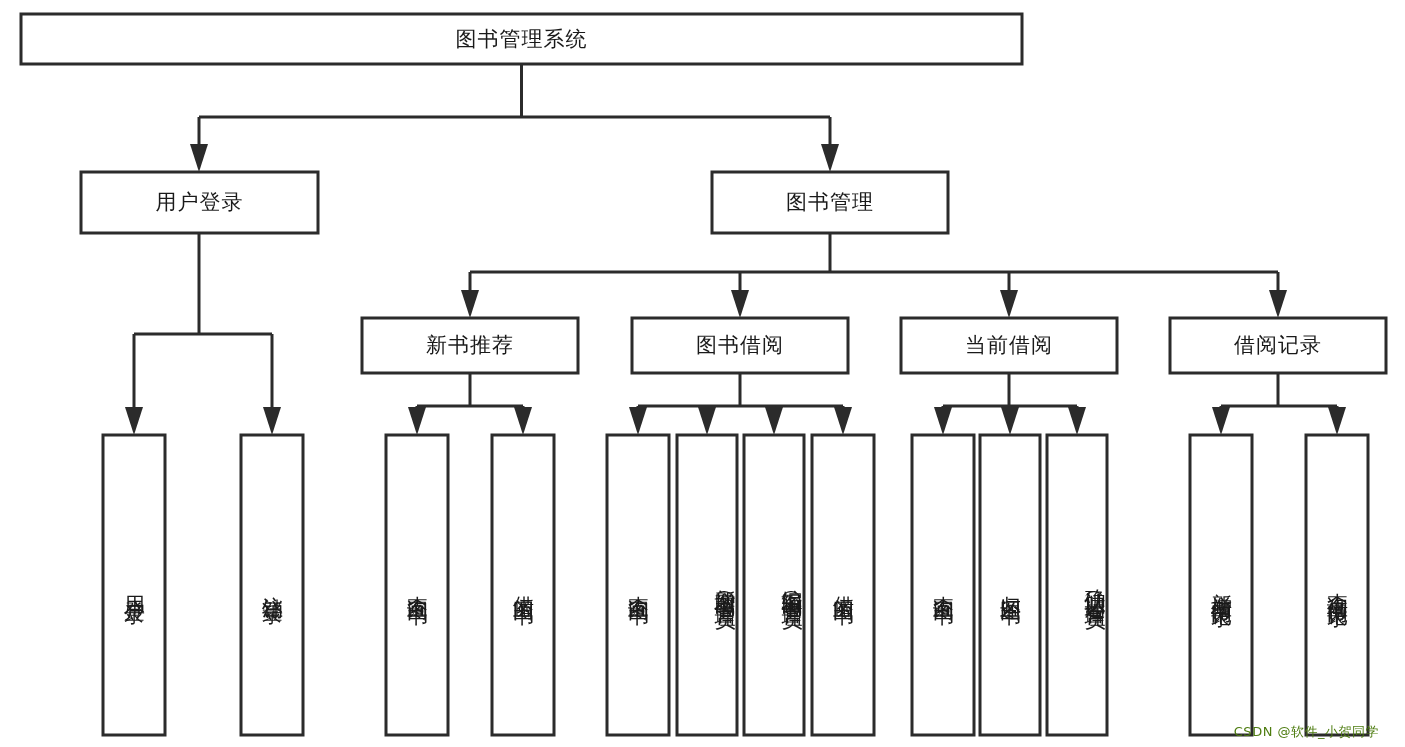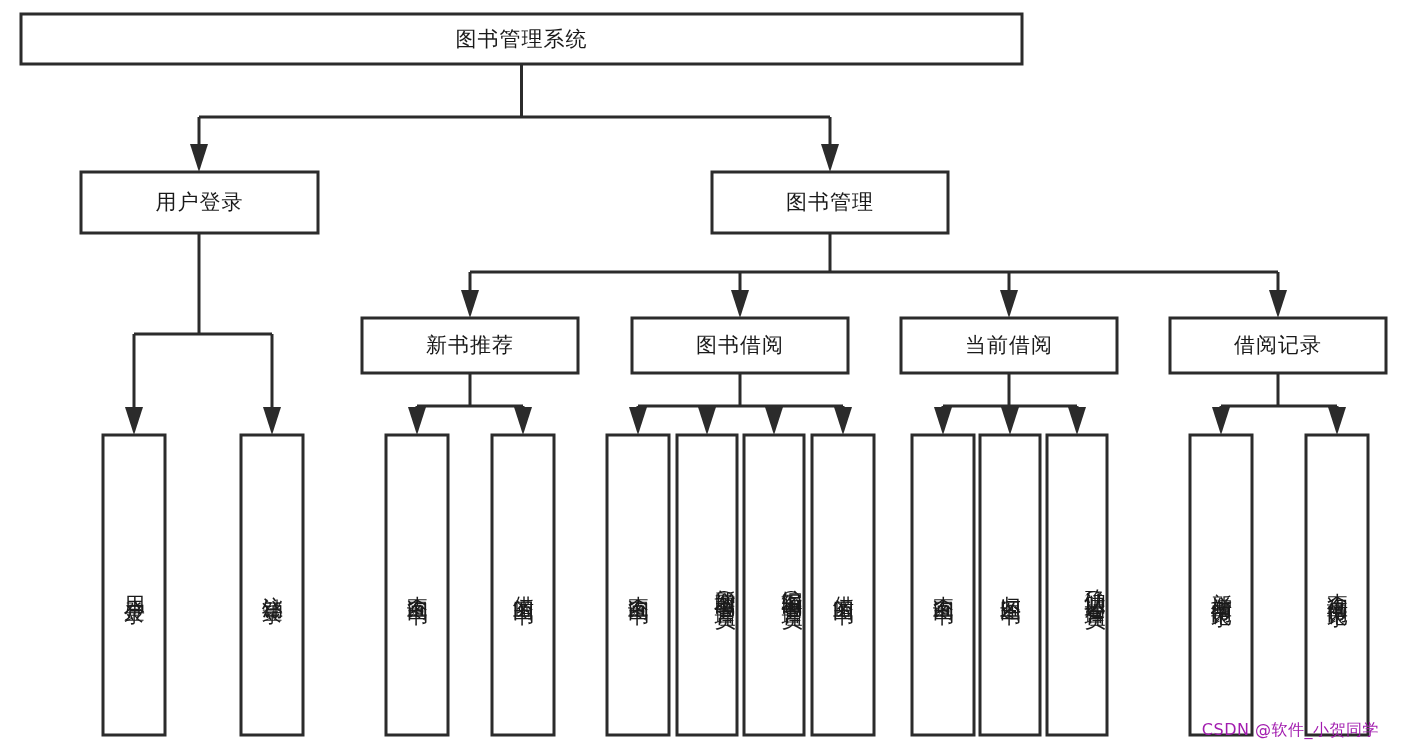--- a/index.html
+++ b/index.html
@@ -66,22 +66,22 @@
     text-align: center;
     white-space: nowrap;
     pointer-events: none;
     user-select: none;
   }
   .watermark {
     position: absolute;
     right: 10px;
     bottom: 6px;
     font-family: "DejaVu Sans", "Liberation Sans", sans-serif;
-    font-size: 16px;
-    color: #a21caf;
+    font-size: 13px;
+    color: #4d7c0f;
     letter-spacing: 0.5px;
     white-space: nowrap;
   }
 </style>
 </head>
 <body>
 
 <div id="diagram-root">
 
   <svg id="diagram-svg" viewBox="0 0 1405 747">

